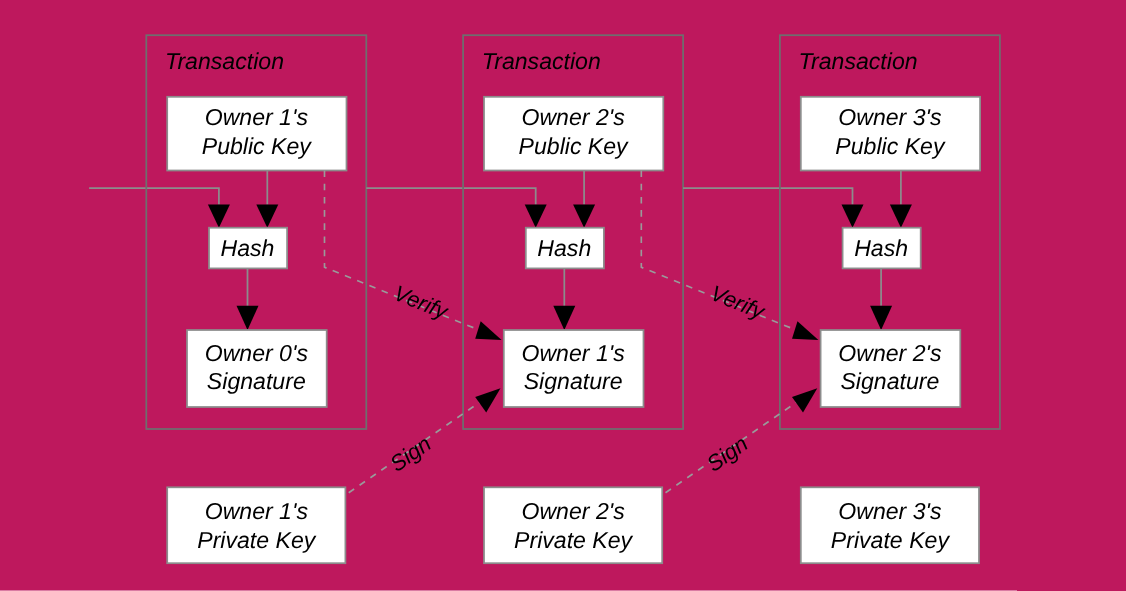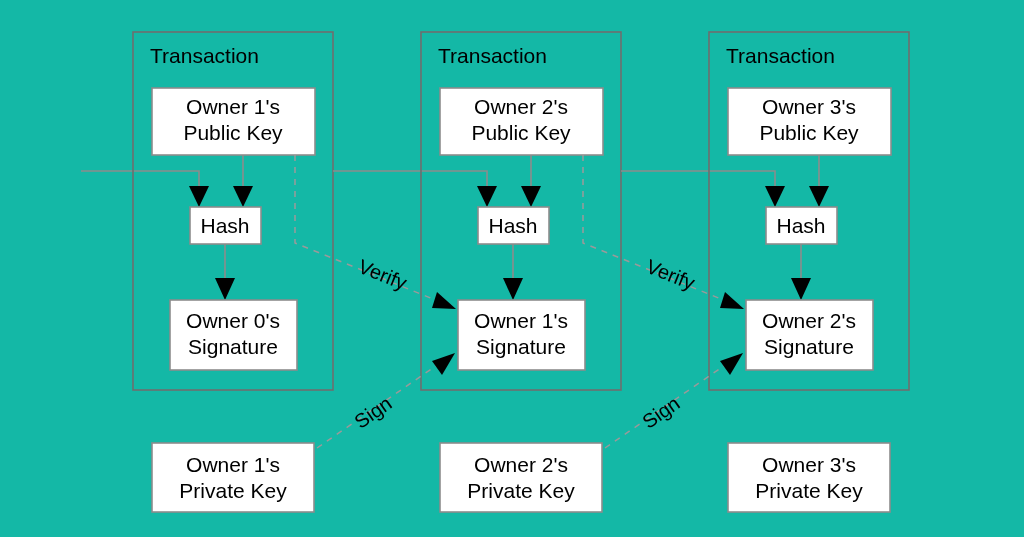--- a/index.html
+++ b/index.html
@@ -10,21 +10,22 @@
   body {
     width: 1024px;
     height: 537px;
     overflow: hidden;
     font-family: "Liberation Sans", sans-serif;
   }
   #diagram-root {
     position: relative;
     width: 1024px;
     height: 537px;
-    background: #14b8a6;
+    background: #be185d;
+    font-style: italic;
   }
   svg.diagram {
     display: block;
     width: 1024px;
     height: 537px;
   }
   .box-rect {
     fill: #ffffff;
     stroke: #8c8c8c;
     stroke-width: 1.6;

